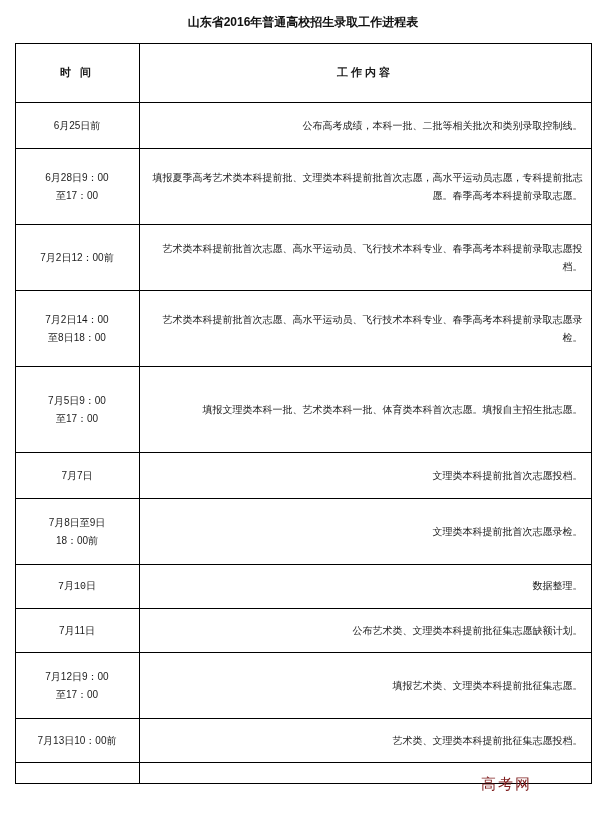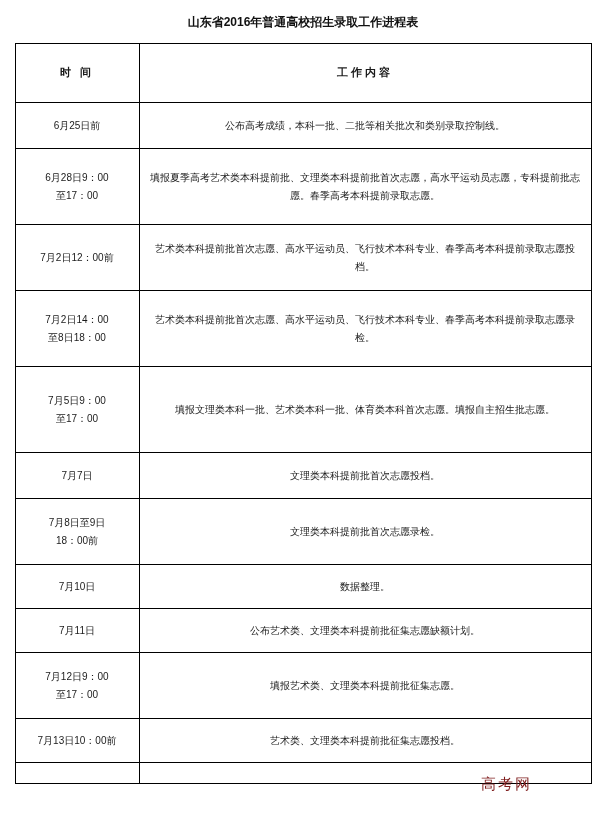--- a/index.html
+++ b/index.html
@@ -55,31 +55,31 @@
   }
   th.head-content {
     letter-spacing: 2px;
   }
   td.time-cell {
     text-align: center;
     padding: 10px 4px;
     white-space: pre-line;
   }
   td.content-cell {
-    text-align: center;
+    text-align: right;
     padding: 10px 8px 10px 8px;
   }
   .r-h1 { height: 46px; }
   .r-h2 { height: 76px; margin-left: 22px; }
   .r-h3 { height: 66px; }
   .r-h4 { height: 76px; }
   .r-h5 { height: 86px; padding-left: 15px; }
   .r-h6 { height: 46px; }
   .r-h7 { height: 66px; }
-  .r-h8 { height: 44px; }
+  .r-h8 { height: 44px; font-family: Liberation Mono, monospace; }
   .r-h9 { height: 44px; padding-left: 44px; }
   .r-h10 { height: 66px; padding-left: 20px; }
   .r-h11 { height: 44px; }
   .r-h12 { height: 20px; }
   .watermark {
     position: absolute;
     right: 74px;
     bottom: 44px;
     font-size: 15px;
     color: #7f1d1d;

